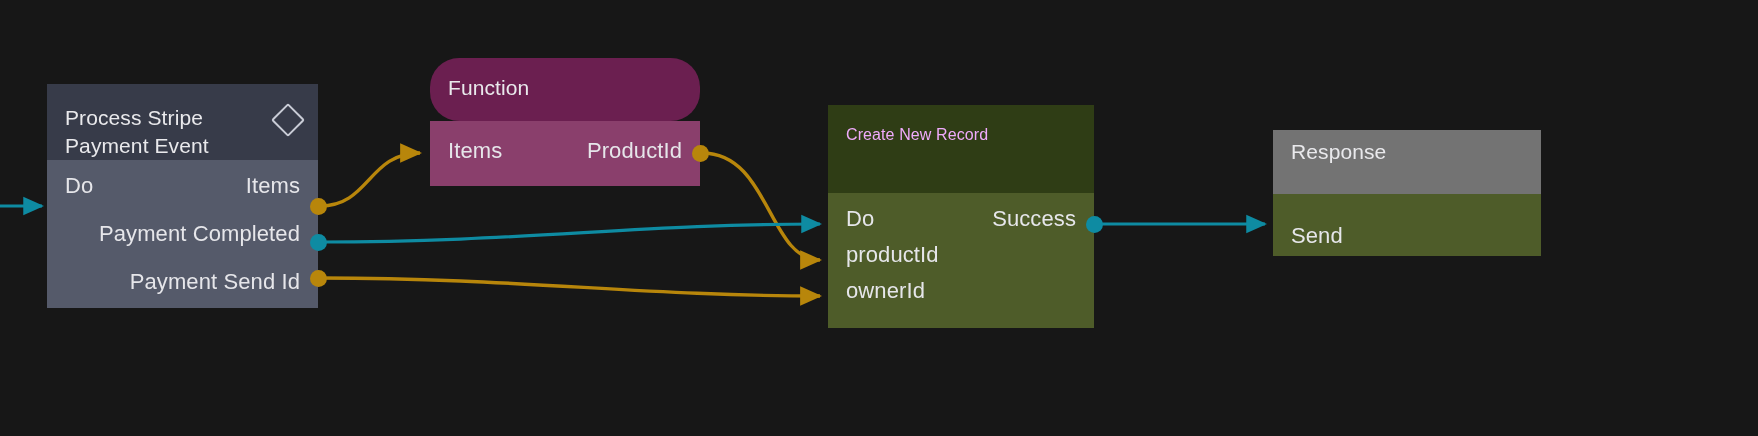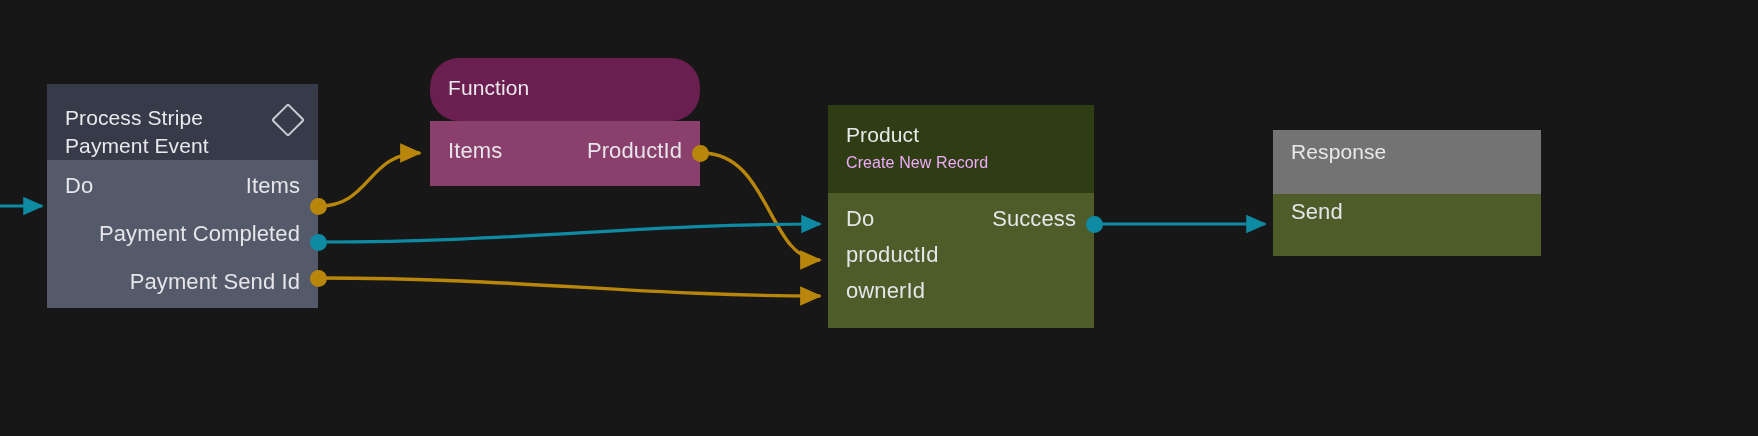--- a/index.html
+++ b/index.html
@@ -94,21 +94,21 @@
   #node-product {
     left: 828px; top: 105px; width: 266px; height: 223px;
   }
   #node-product .node-header { background: #2f3d15; height: 88px; padding-top: 16px; }
   #node-product .node-body   { background: #4e5c29; height: 135px; padding-top: 8px; }
 
   #node-response {
     left: 1273px; top: 130px; width: 268px; height: 126px;
   }
   #node-response .node-header { background: #737373; height: 64px; padding-top: 8px; }
-  #node-response .node-body   { background: #4e5c29; height: 62px; padding-top: 0; }
+  #node-response .node-body   { background: #4e5c29; height: 62px; padding-top: 24px; }
 
   .port-dot {
     position: absolute;
     width: 17px;
     height: 17px;
     border-radius: 50%;
   }
 </style>
 </head>
 <body>
@@ -169,21 +169,20 @@
       <div class="port-row both">
         <span>Items</span>
         <span>ProductId</span>
       </div>
     </div>
   </div>
   <span class="port-dot" style="left:692px; top:145px; background:#b8860b;"></span>
 
   <div class="node" id="node-product">
     <div class="node-header">
-      <div class="node-title">Product</div>
       <div class="node-subtitle">Create New Record</div>
     </div>
     <div class="node-body">
       <div class="port-row both">
         <span>Do</span>
         <span>Success</span>
       </div>
       <div class="port-row in">
         <span>productId</span>
       </div>

